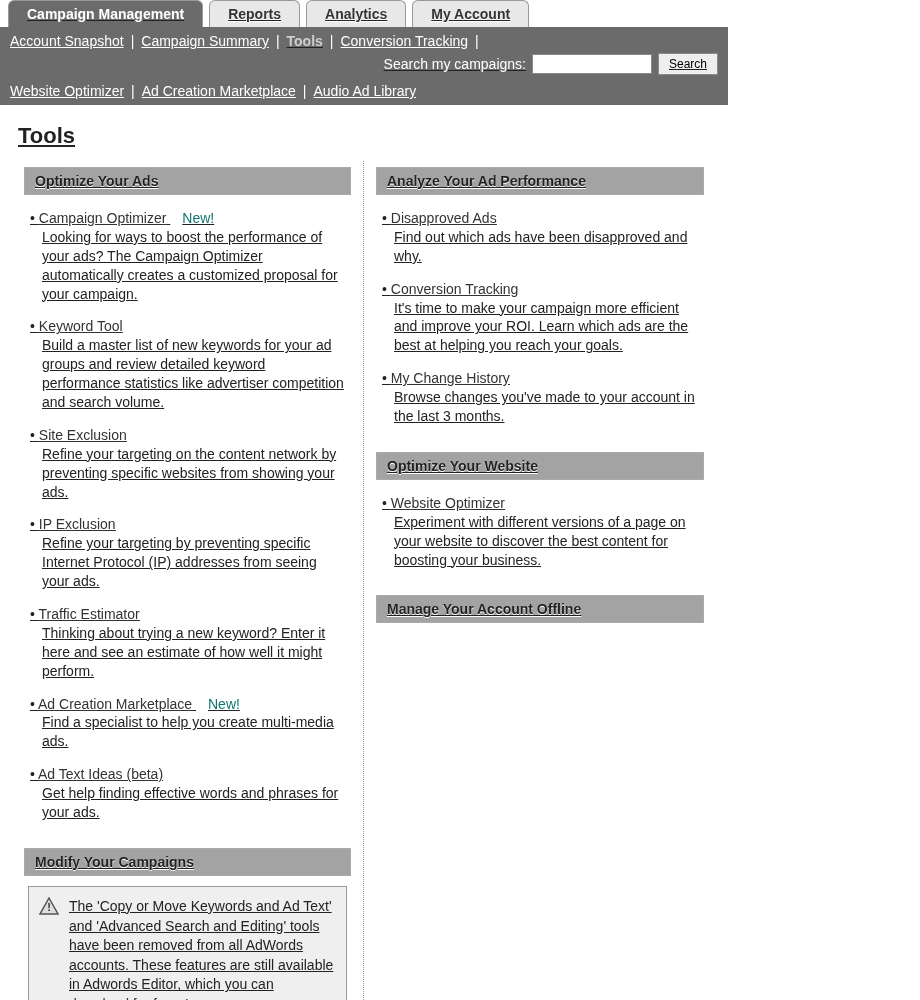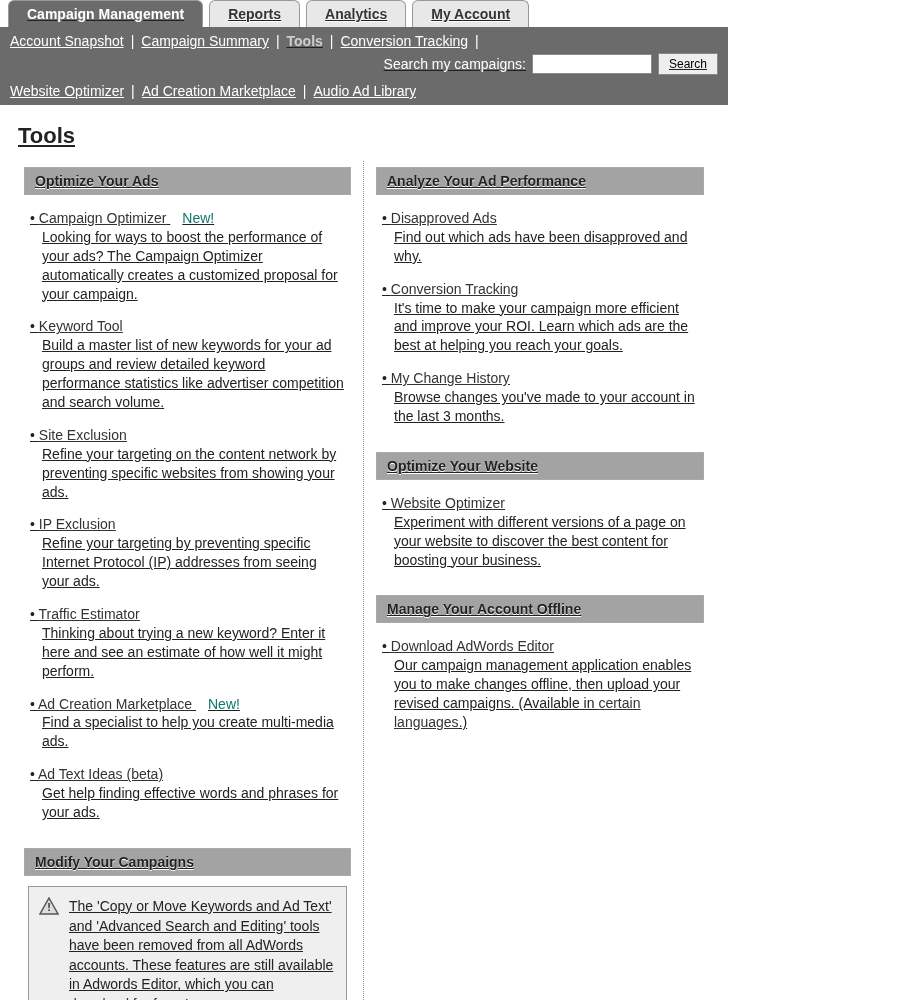--- a/index.html
+++ b/index.html
@@ -170,24 +170,16 @@
 
     <div class="section-head">Optimize Your Website</div>
     <ul class="tool-list">
       <li>
         <a>Website Optimizer</a>
         <span class="desc">Experiment with different versions of a page on your website to discover the best content for boosting your business.</span>
       </li>
     </ul>
 
     <div class="section-head">Manage Your Account Offline</div>
-    <ul class="tool-list">
-      <li>
-        <a>Download AdWords Editor</a>
-        <span class="desc">
-          <span>Our campaign management application enables you to make changes offline, then upload your revised campaigns. (Available in </span><a>certain languages</a><span>.)</span>
-        </span>
-      </li>
-    </ul>
   </div>
 </div>
 
 </div>
 
 </body></html>

